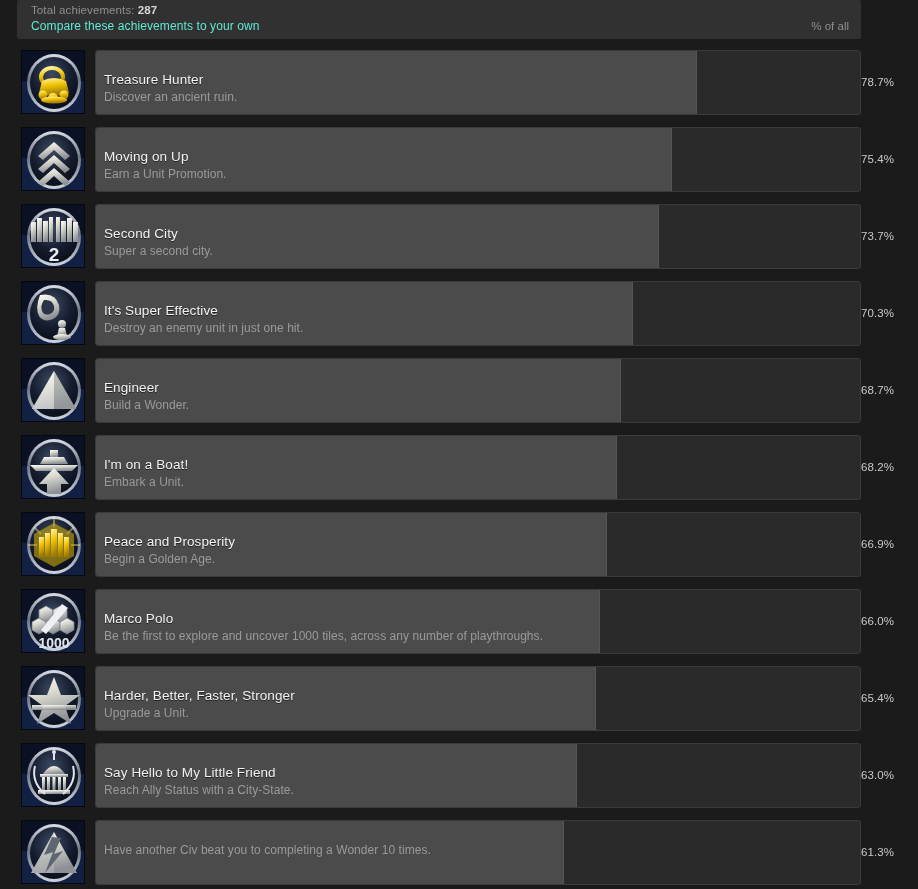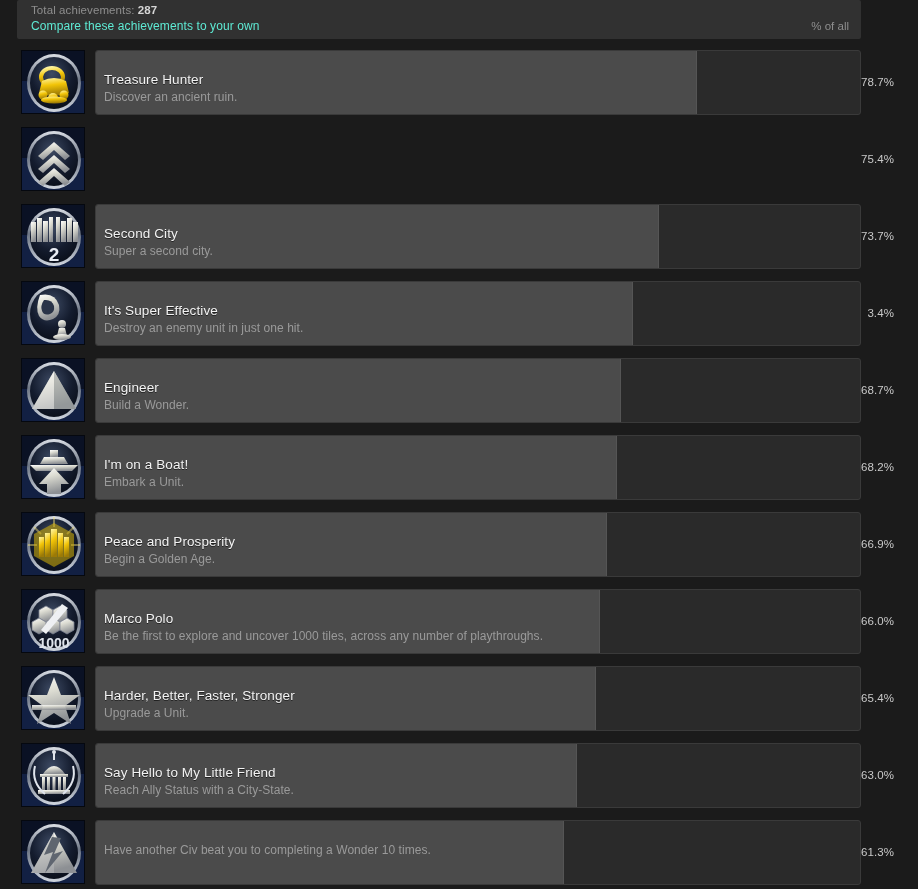--- a/index.html
+++ b/index.html
@@ -163,20 +163,27 @@
       </linearGradient>
     </defs>
     <rect x="0" y="0" width="64" height="64" fill="#0a1124"></rect>
     <rect x="0" y="30" width="64" height="34" fill="#122043"></rect>
     <ellipse cx="32" cy="32" rx="27" ry="29" fill="url(#r_chevrons-icon)"></ellipse>
     <ellipse cx="32" cy="32" rx="24" ry="26" fill="url(#g_chevrons-icon)"></ellipse>
       <path d="M32 14 L48 28 L43 32 L32 22 L21 32 L16 28 Z" fill="url(#m_chevrons-icon)"></path>
       <path d="M32 27 L48 41 L43 45 L32 35 L21 45 L16 41 Z" fill="url(#m_chevrons-icon)"></path>
       <path d="M32 40 L48 54 L43 58 L32 48 L21 58 L16 54 Z" fill="url(#m_chevrons-icon)"></path>
           </svg>
+        </div>
+        <div class="bar-box">
+          <div class="bar-fill" style="width: 576.056px;"></div>
+          <div class="bar-text">
+            <div class="ach-title">Moving on Up</div>
+            <div class="ach-desc">Earn a Unit Promotion.</div>
+          </div>
         </div>
         <div class="pct">75.4%</div>
       </div>
       <div class="ach-row">
         <div class="icon-wrap">
           <svg class="icon-svg" viewBox="0 0 64 64" xmlns="http://www.w3.org/2000/svg">
     <defs>
       <radialGradient id="g_city-two-icon" cx="45%" cy="32%" r="78%">
         <stop offset="0%" stop-color="#3d4a63"></stop>
         <stop offset="55%" stop-color="#141c2e"></stop>
@@ -260,21 +267,21 @@
       <ellipse cx="40" cy="55" rx="9" ry="3" fill="url(#m_boot-stomp-icon)"></ellipse>
           </svg>
         </div>
         <div class="bar-box">
           <div class="bar-fill" style="width: 537.092px;"></div>
           <div class="bar-text">
             <div class="ach-title">It's Super Effective</div>
             <div class="ach-desc">Destroy an enemy unit in just one hit.</div>
           </div>
         </div>
-        <div class="pct">3.4%</div>
+        <div class="pct">70.3%</div>
       </div>
       <div class="ach-row">
         <div class="icon-wrap">
           <svg class="icon-svg" viewBox="0 0 64 64" xmlns="http://www.w3.org/2000/svg">
     <defs>
       <radialGradient id="g_pyramid-icon" cx="45%" cy="32%" r="78%">
         <stop offset="0%" stop-color="#3d4a63"></stop>
         <stop offset="55%" stop-color="#141c2e"></stop>
         <stop offset="100%" stop-color="#070b14"></stop>
       </radialGradient>

